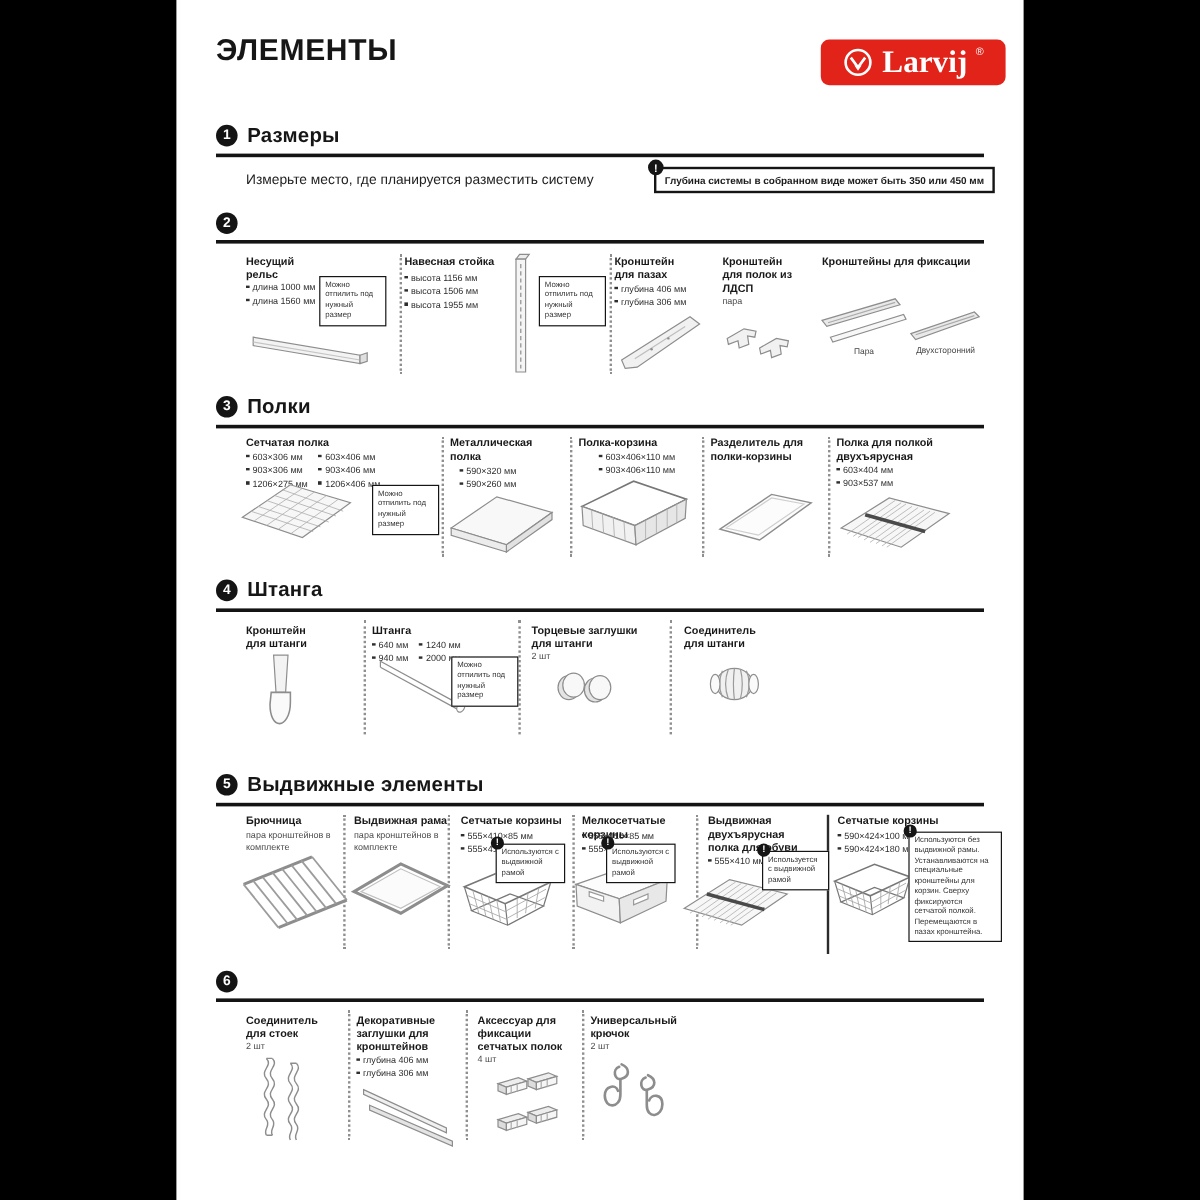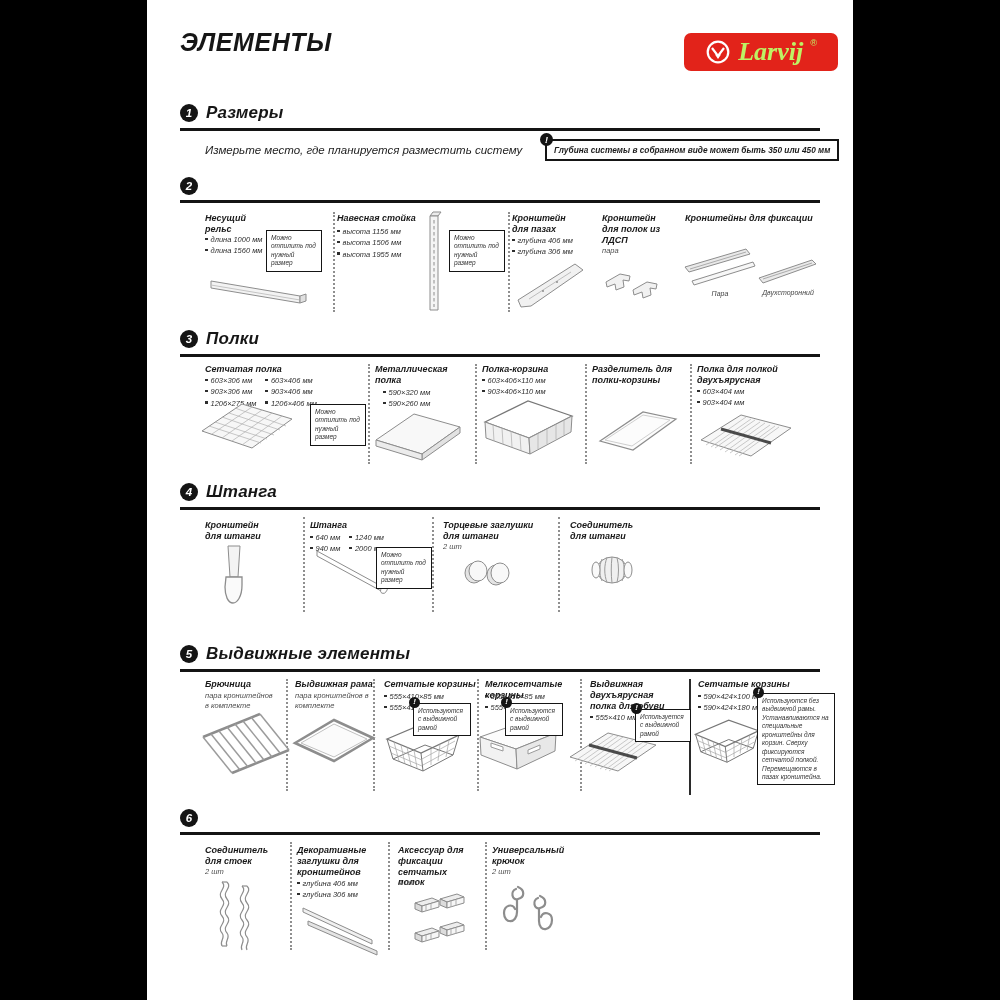--- a/index.html
+++ b/index.html
@@ -1,21 +1,21 @@
 <!DOCTYPE html>
 <html><head>
 <meta charset="utf-8">
 <style>
   html,body{margin:0;padding:0;background:#000;}
   .canvas{position:relative;width:1000px;height:1000px;background:#000;overflow:hidden;
           font-family:"Liberation Sans",sans-serif;color:#161616;}
-  .page{position:absolute;left:147px;top:0;width:706px;height:1000px;background:#ffffff;font-style:italic;}
+  .page{position:absolute;left:147px;top:0;width:706px;height:1000px;background:#ffffff;}
   .doc-title{position:absolute;left:33px;top:28px;font-size:25px;font-weight:bold;letter-spacing:.6px;color:#161616;}
   .logo{position:absolute;left:537px;top:33px;width:154px;height:38px;background:#e2231a;border-radius:7px;
-        display:flex;align-items:center;justify-content:center;gap:7px;color:#bef264;}
+        display:flex;align-items:center;justify-content:center;gap:7px;color:#ffffff;}
   .logo-word{font-family:"Liberation Serif",serif;font-weight:bold;font-size:26px;line-height:1;}
   .logo-reg{font-size:9px;align-self:flex-start;margin-top:5px;}
   .sec{position:absolute;left:33px;width:640px;}
   .shead{display:flex;align-items:center;gap:8px;border-bottom:3px solid #141414;padding-bottom:5px;}
   .snum{flex:0 0 auto;width:18px;height:18px;border-radius:50%;background:#141414;color:#fff;
         font-size:11.5px;font-weight:bold;display:flex;align-items:center;justify-content:center;}
   .stitle{font-size:17px;font-weight:bold;letter-spacing:.2px;}
   .sbody{position:relative;margin-top:7px;}
   .name{position:absolute;font-size:9px;font-weight:bold;line-height:1.2;color:#191919;}
   .spec{font-size:7.5px;color:#2e2e2e;line-height:1.5;white-space:nowrap;}
@@ -184,21 +184,21 @@
         <div class="spec">590×320 мм</div>
         <div class="spec">590×260 мм</div>
       </div>
       <svg class="il" style="left:192px;top:42px" width="95" height="62" viewBox="0 0 95 62">
         <polygon points="4,34 42,8 88,21 50,48" fill="#f8f8f8" stroke="#8d8d8d"></polygon>
         <polygon points="50,48 88,21 88,27 50,54" fill="#e2e2e2" stroke="#8d8d8d"></polygon>
         <polygon points="4,34 50,48 50,54 4,40" fill="#ececec" stroke="#8d8d8d"></polygon>
       </svg>
 
       <div class="name" style="left:302px;top:0;width:90px">Полка-корзина</div>
-      <div class="speclist" style="left:302px;top:11px">
+      <div class="speclist" style="left:319px;top:11px">
         <div class="spec">603×406×110 мм</div>
         <div class="spec">903×406×110 мм</div>
       </div>
       <svg class="il" style="left:300px;top:30px" width="98" height="70" viewBox="0 0 98 70">
         <polygon points="5,28 48,7 92,22 49,44" fill="none" stroke="#777" stroke-width="1.3"></polygon>
         <path d="M5,28 L6,44 L50,60 L49,44 Z" fill="#f1f1f1" stroke="#8d8d8d"></path>
         <path d="M92,22 L91,38 L50,60 L49,44 Z" fill="#e6e6e6" stroke="#8d8d8d"></path>
         <g stroke="#ababab" stroke-width="0.7">
           <line x1="13" y1="31" x2="14" y2="47"></line>
               <line x1="22" y1="34" x2="23" y2="50"></line>
@@ -213,21 +213,21 @@
 
       <div class="name" style="left:412px;top:0;width:95px">Разделитель для полки-корзины</div>
       <svg class="il" style="left:413px;top:35px" width="92" height="58" viewBox="0 0 92 58">
         <polygon points="7,42 50,13 83,20 40,51" fill="#fcfcfc" stroke="#8d8d8d" stroke-width="1.2"></polygon>
         <polygon points="12,41 50,16 77,21 39,47" fill="none" stroke="#cfcfcf"></polygon>
       </svg>
 
       <div class="name" style="left:517px;top:0;width:90px">Полка для полкой двухъярусная</div>
       <div class="speclist" style="left:517px;top:22px">
         <div class="spec">603×404 мм</div>
-        <div class="spec">903×404 мм</div>
+        <div class="spec">903×537 мм</div>
       </div>
       <svg class="il" style="left:517px;top:40px" width="100" height="58" viewBox="0 0 100 58">
         <polygon points="4,36 44,11 94,24 54,52" fill="#f7f7f7" stroke="#8d8d8d"></polygon>
         <g stroke="#b3b3b3" stroke-width="0.7">
           <line x1="49" y1="13" x2="9" y2="41"></line>
               <line x1="54" y1="15" x2="14" y2="43"></line>
           <line x1="58" y1="16" x2="18" y2="44"></line>
               <line x1="63" y1="18" x2="23" y2="46"></line>
           <line x1="68" y1="19" x2="28" y2="48"></line>
               <line x1="73" y1="21" x2="33" y2="49"></line>

